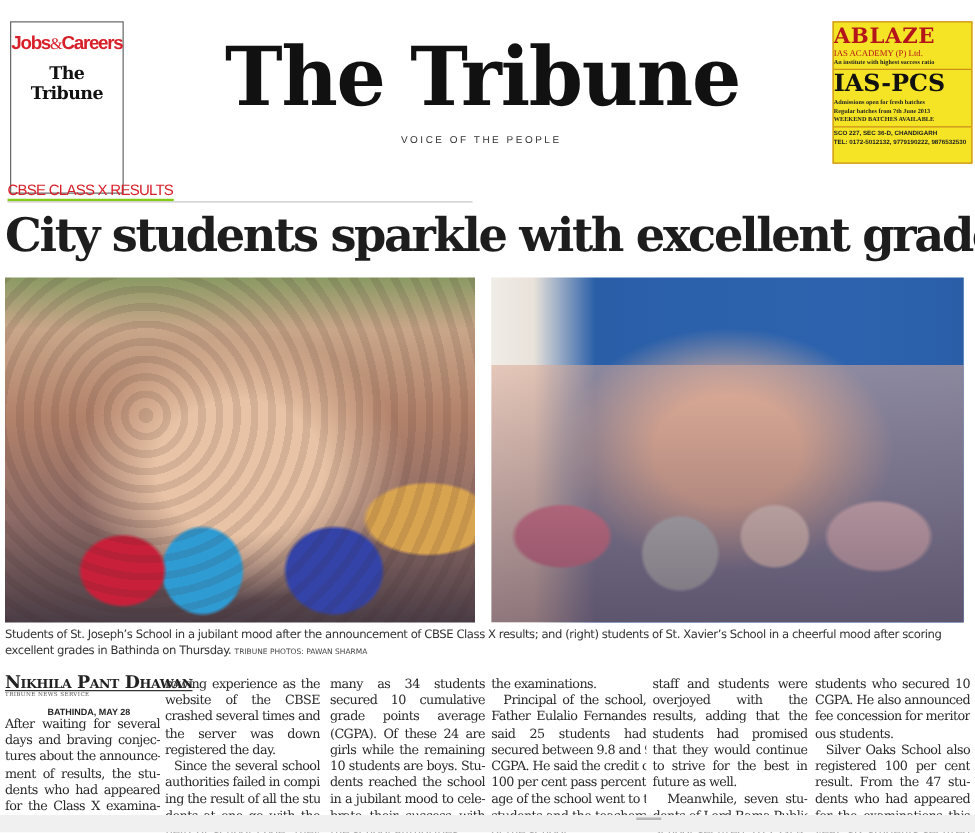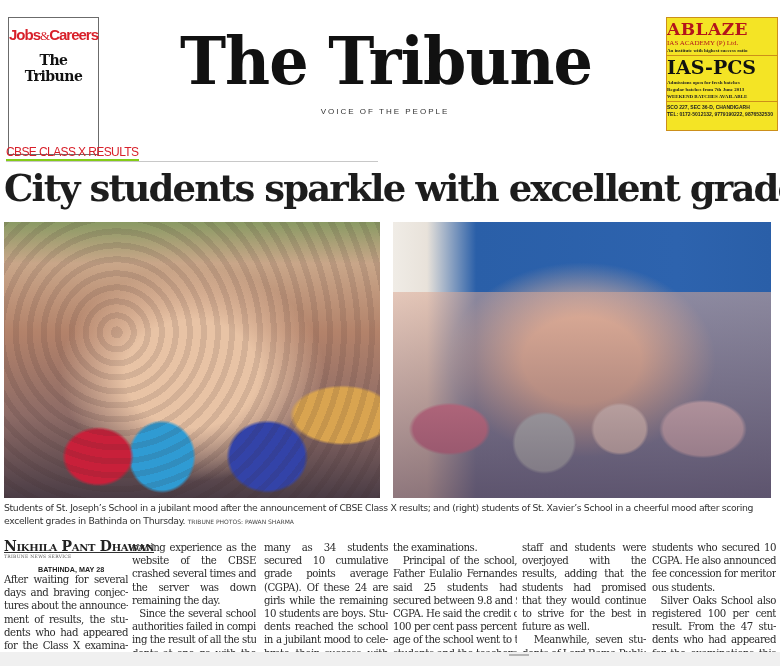--- a/index.html
+++ b/index.html
@@ -177,21 +177,21 @@
   <span class="col-line">dents who had appeared</span>
   <span class="col-line">for the Class X examina-</span>
   <span class="col-line">tions conducted by the</span>
 </div>
 
 <div class="col col-2">
   <span class="col-line">rowing experience as the</span>
   <span class="col-line">website of the CBSE</span>
   <span class="col-line">crashed several times and</span>
   <span class="col-line">the server was down</span>
-  <span class="col-line last">remaining the day.</span>
+  <span class="col-line last">registered the day.</span>
   <span class="col-line" style="white-space:pre">  Since the several school</span>
   <span class="col-line">authorities failed in compil-</span>
   <span class="col-line">ing the result of all the stu-</span>
   <span class="col-line">dents at one go with the</span>
   <span class="col-line">help of school code, they</span>
 </div>
 
 <div class="col col-3">
   <span class="col-line">many as 34 students</span>
   <span class="col-line">secured 10 cumulative</span>

